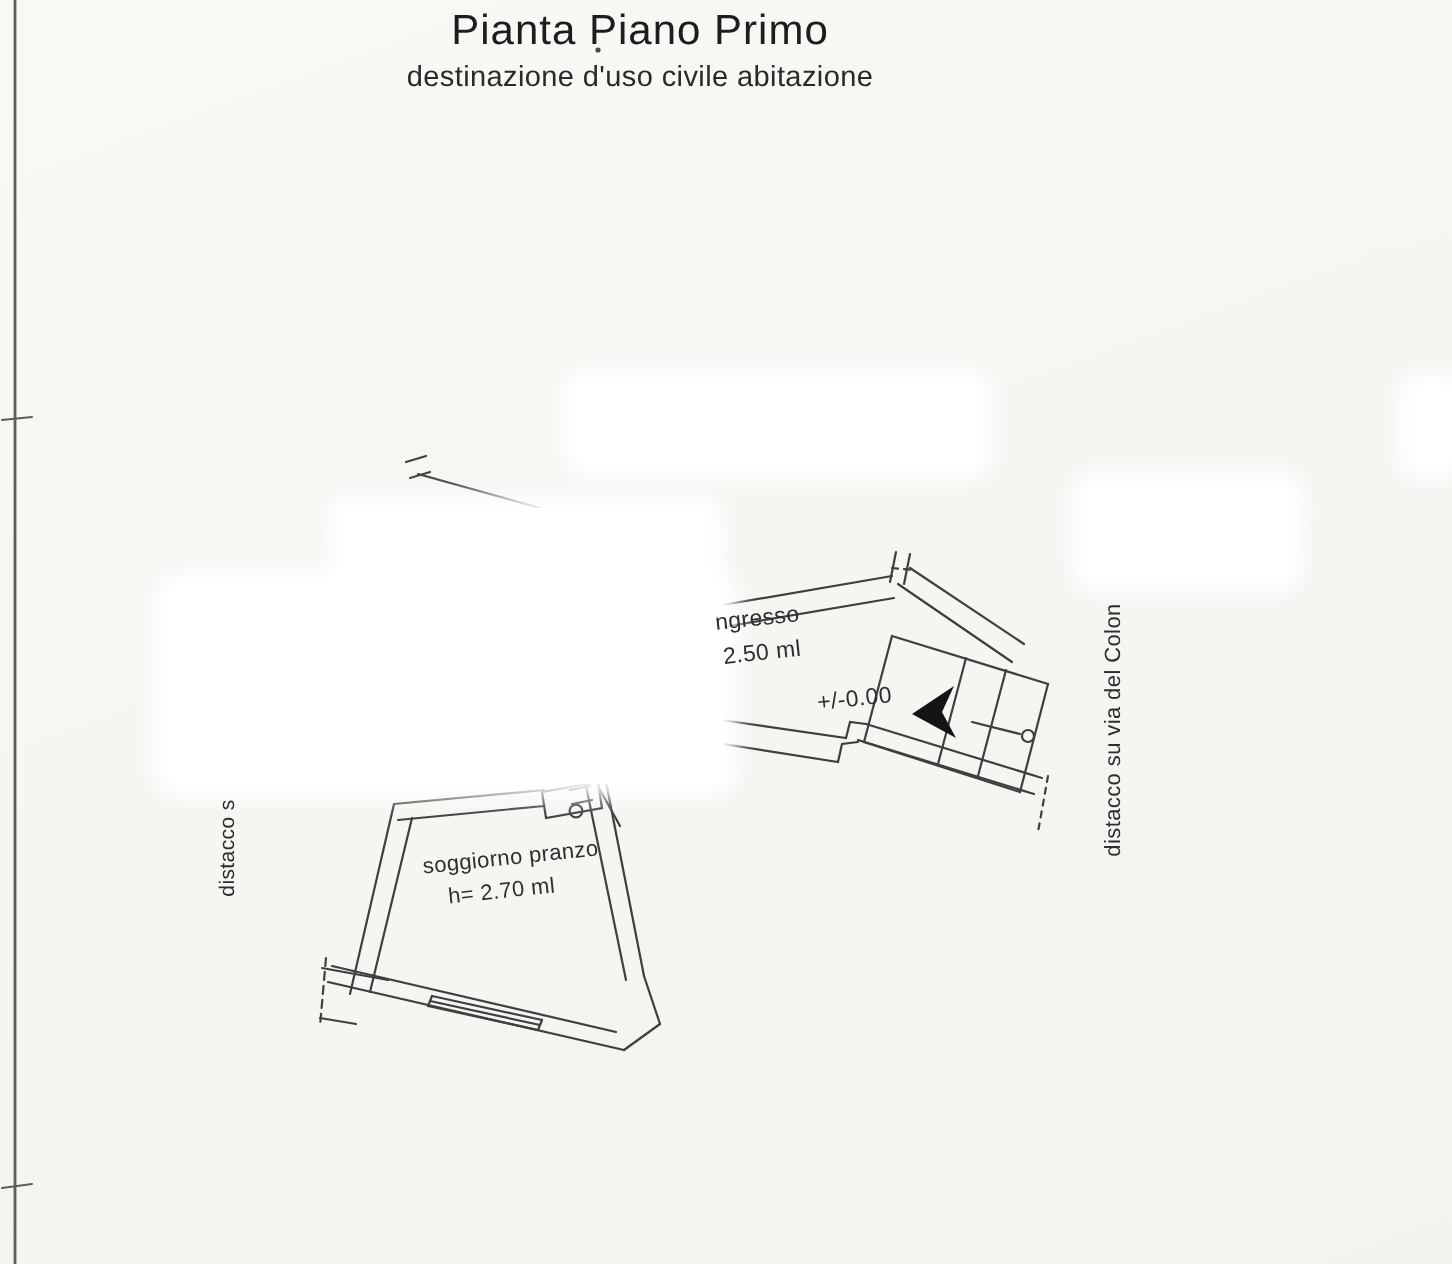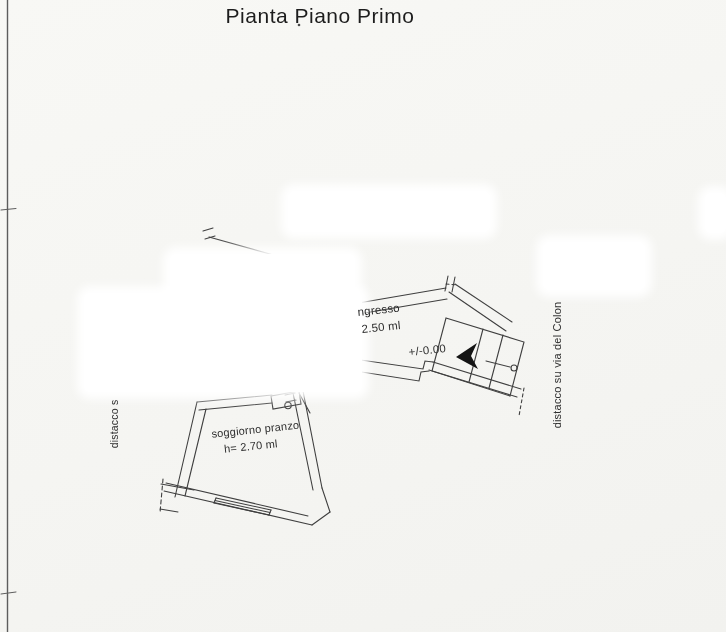--- a/index.html
+++ b/index.html
@@ -130,20 +130,21 @@
     </g>
   </svg>
 
   <div class="redaction" style="left:288px;top:191px;width:202px;height:41px;"></div>
   <div class="redaction" style="left:170px;top:254px;width:185px;height:46px;"></div>
   <div class="redaction" style="left:84px;top:293px;width:278px;height:99px;"></div>
   <div class="redaction" style="left:543px;top:242px;width:102px;height:48px;"></div>
   <div class="redaction" style="left:705px;top:193px;width:21px;height:40px;"></div>
 
   <div class="title">Pianta Piano Primo</div>
+  <div class="subtitle">destinazione d'uso civile abitazione</div>
 
   <div class="plan-label tilt" style="left:357px;top:306px;">ngresso</div>
   <div class="plan-label tilt" style="left:361px;top:323px;">2.50 ml</div>
 
   <div class="plan-label tilt" style="left:408px;top:346px;">+/-0.00</div>
 
   <div class="plan-label tilt centered" style="left:200px;top:429px;width:110px;font-size:11px;">soggiorno pranzo</div>
   <div class="plan-label tilt centered" style="left:203px;top:445px;width:95px;font-size:11px;">h= 2.70 ml</div>
 
   <div class="plan-label vtext" style="left:82px;top:418px;width:64px;font-size:10.5px;">distacco s</div>

